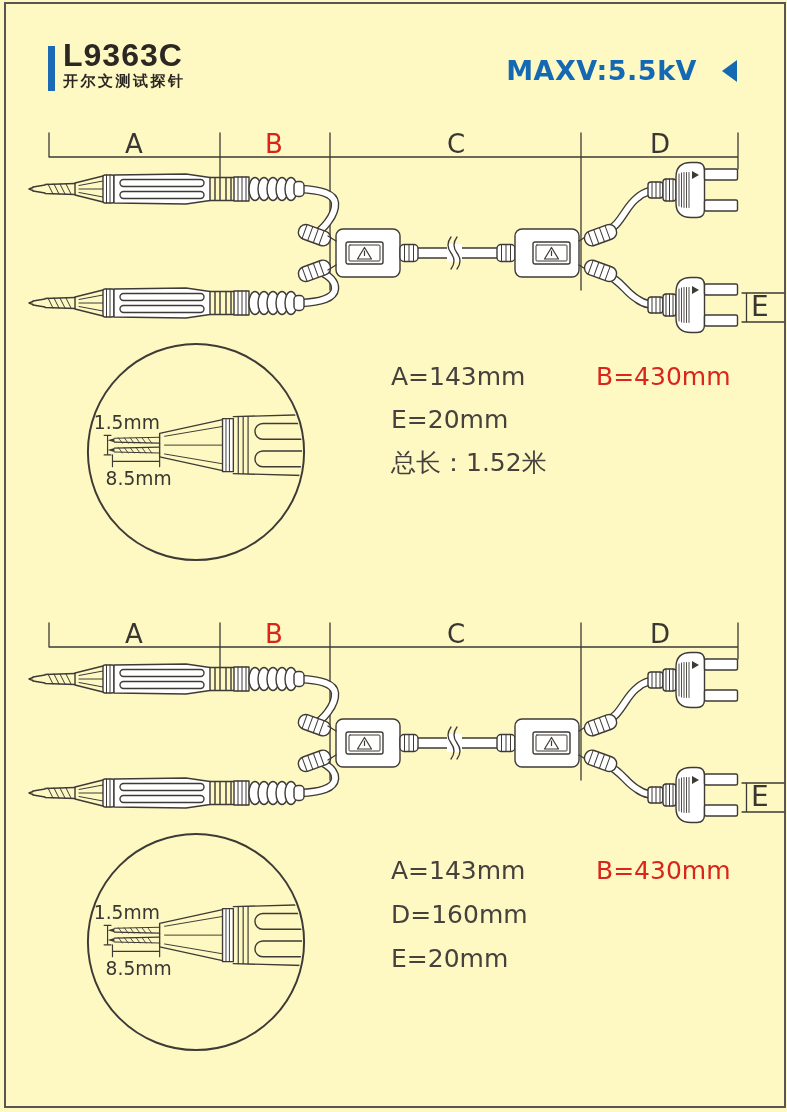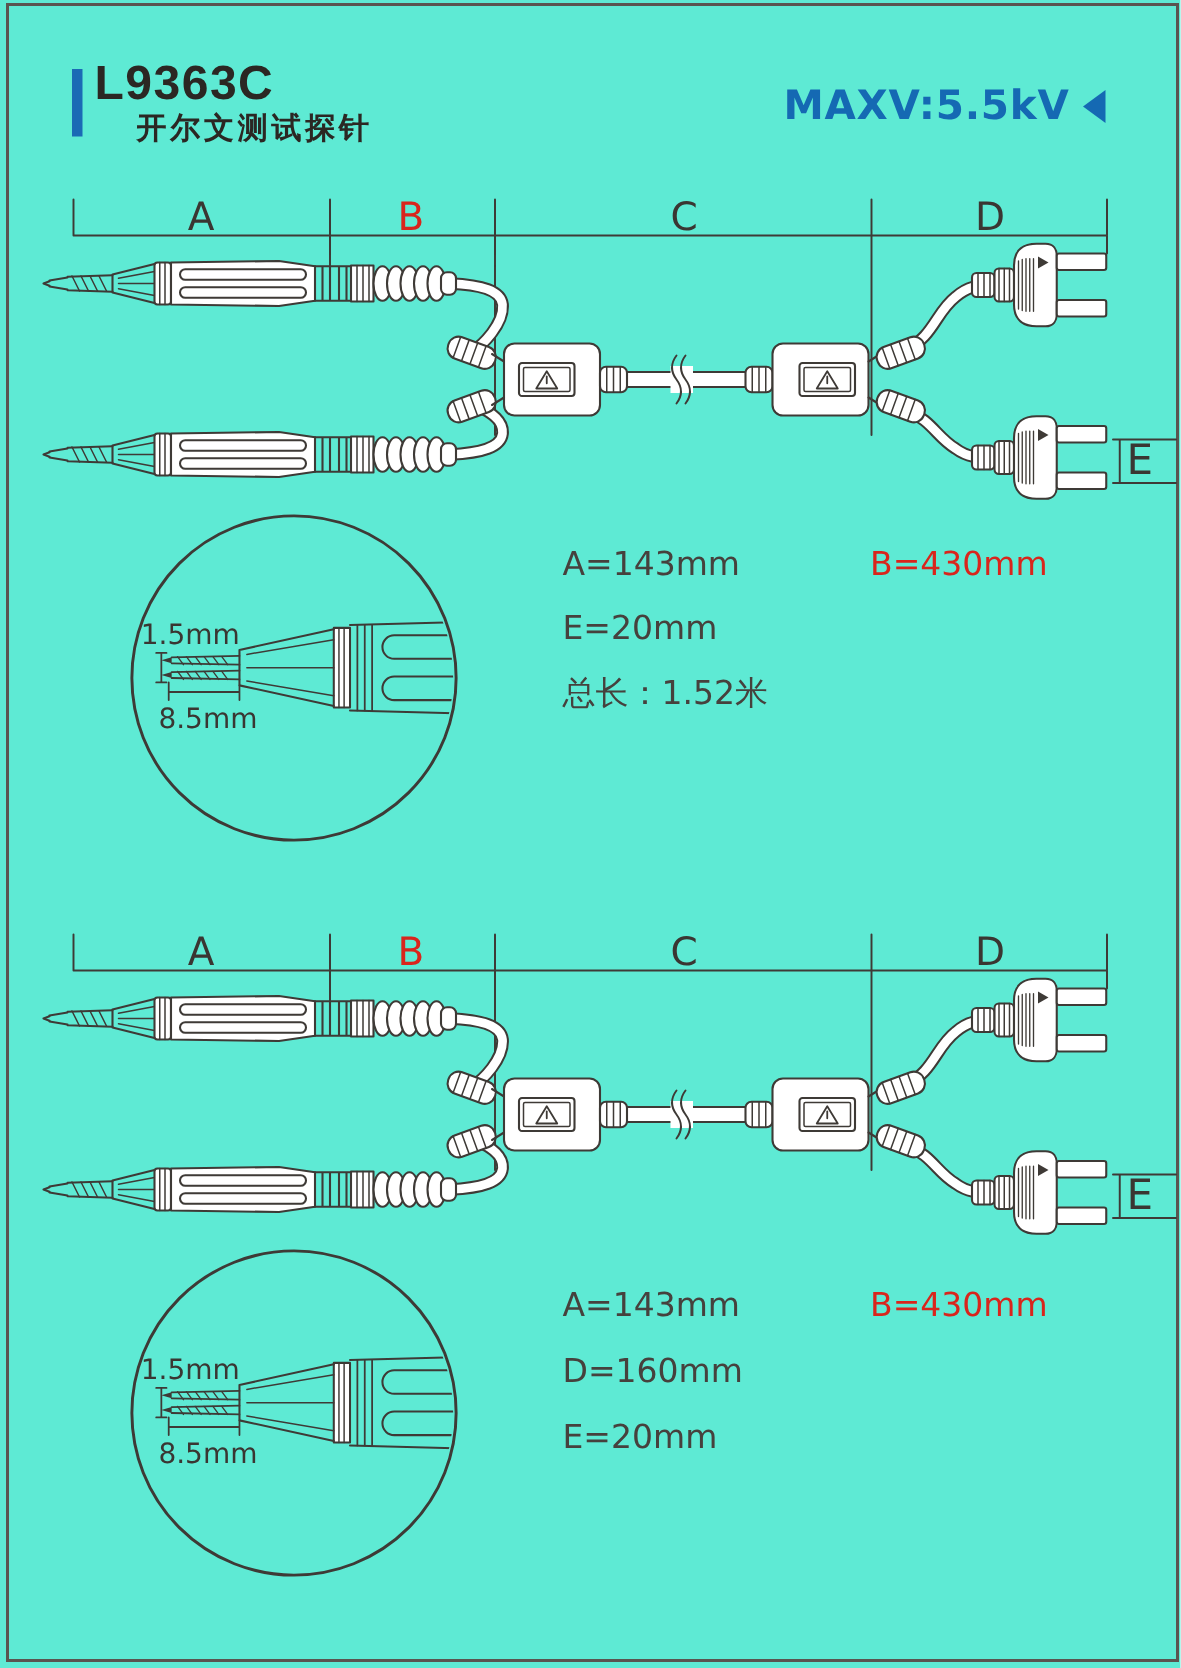--- a/index.html
+++ b/index.html
@@ -1,47 +1,47 @@
 <!DOCTYPE html>
 <html><head>
 <meta charset="utf-8">
 <style>
   html,body{margin:0;padding:0;background:#fff;}
-  .page{position:relative;width:787px;height:1112px;background:#5eead4;overflow:hidden;
+  .page{position:relative;width:787px;height:1112px;background:#fef9c3;overflow:hidden;
         font-family:"DejaVu Sans","Liberation Sans",sans-serif;color:#3e3a36;text-decoration:underline;}
   .frame{position:absolute;left:4px;top:2px;width:778px;height:1102px;
          border:2px solid #5a5550;pointer-events:none;}
   
   .hdr-bar{position:absolute;left:48px;top:46px;width:7px;height:45px;background:#1b6ab5;}
   .hdr-model{position:absolute;left:63px;top:37px;font-family:"Liberation Sans",sans-serif;
              font-weight:700;font-size:32px;letter-spacing:1px;color:#2b2723;}
-  .hdr-sub{position:absolute;left:63px;top:72px;font-weight:700;font-size:20px;
-           letter-spacing:2.5px;color:#2b2723;margin-left:28px;}
-  .maxv{position:absolute;top:55px;right:50px;display:flex;align-items:center;gap:9px;
+  .hdr-sub{position:absolute;left:63px;top:72px;font-weight:700;font-size:15px;
+           letter-spacing:2.5px;color:#2b2723;}
+  .maxv{position:absolute;top:55px;right:50px;display:flex;align-items:center;gap:25px;
         color:#1569b3;font-size:27px;font-weight:600;letter-spacing:.5px;}
   .maxv-tri{width:0;height:0;border-top:11px solid transparent;border-bottom:11px solid transparent;
             border-right:15px solid #1569b3;}
   
   svg.assembly{position:absolute;left:0;width:787px;height:215px;
                stroke:#3e3a36;fill:none;stroke-width:1.4;stroke-linecap:round;stroke-linejoin:round;}
   svg.assembly.d1{top:125px;}
   svg.assembly.d2{top:615px;}
   svg.detail{position:absolute;left:83px;width:226px;height:226px;
              stroke:#3e3a36;fill:none;stroke-width:1.4;stroke-linecap:round;stroke-linejoin:round;}
   svg.detail.c1{top:339px;}
   svg.detail.c2{top:829px;}
   text.sec{font-size:26px;fill:#3a3632;stroke:none;text-anchor:middle;
            font-family:"DejaVu Sans","Liberation Sans",sans-serif;}
   text.sec.red{fill:#d9251c;}
   text.ebig{font-size:28px;fill:#3a3632;stroke:none;
             font-family:"DejaVu Sans","Liberation Sans",sans-serif;}
   text.dimtx{font-size:19px;fill:#3a3632;stroke:none;
              font-family:"DejaVu Sans","Liberation Sans",sans-serif;}
   
-  .spec{position:absolute;left:375px;font-size:22px;color:#46413d;}
+  .spec{position:absolute;left:391px;font-size:25px;color:#46413d;}
   .spec .row{height:43px;line-height:43px;white-space:nowrap;}
   .spec.s2 .row{height:44px;line-height:44px;}
   .spec .c1{display:inline-block;min-width:205px;}
   .red{color:#d9251c;}
 </style>
 </head>
 <body>
 
 <div class="page">
   <div class="frame"></div>

